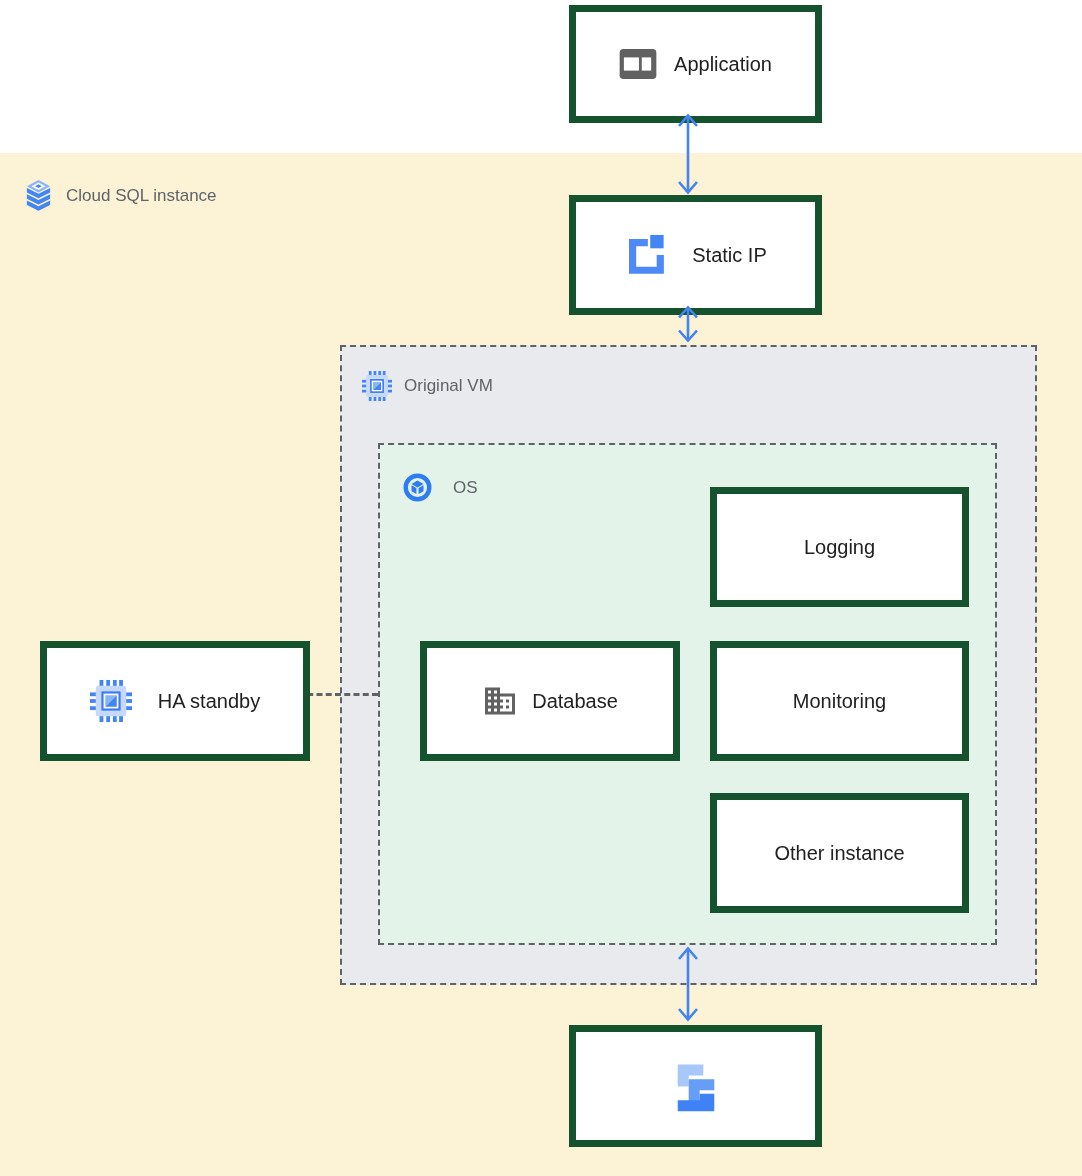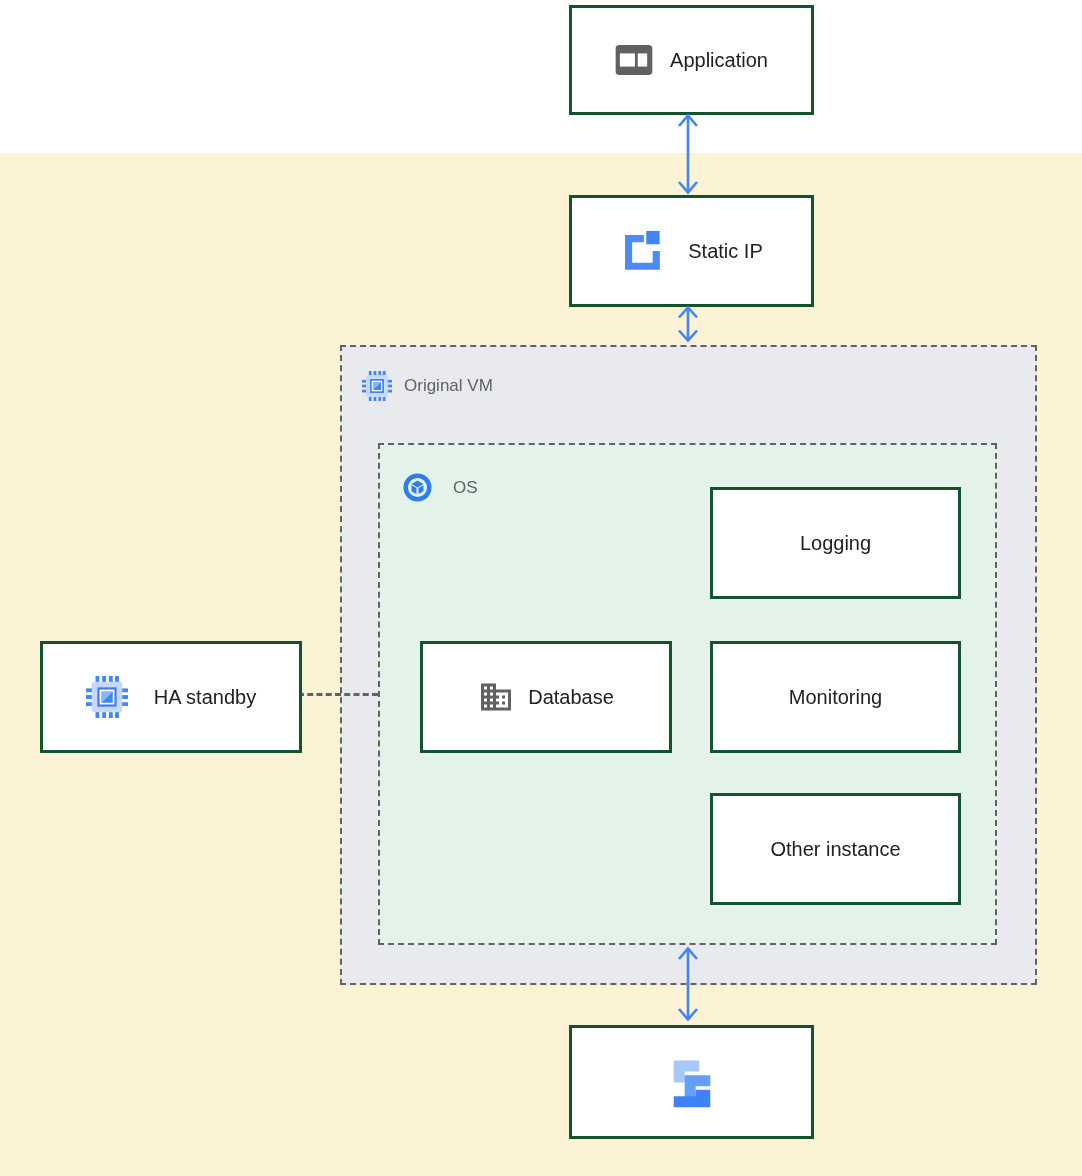--- a/index.html
+++ b/index.html
@@ -5,21 +5,21 @@
   html,body { margin:0; padding:0; background:#ffffff; font-family:"Liberation Sans", sans-serif; }
   .stage { position:relative; width:1082px; height:1176px; background:#ffffff; overflow:hidden; }
 
   .yellow-region { position:absolute; left:0; top:153px; width:1082px; height:1023px; background:#fcf3d6; }
 
   .vm-group { position:absolute; left:340px; top:345px; width:693px; height:636px;
               background:#e9eaee; border:2px dashed #5f6368; }
   .os-group { position:absolute; left:378px; top:443px; width:615px; height:498px;
               background:#e4f3ea; border:2px dashed #5f6368; }
 
-  .node { position:absolute; background:#ffffff; border:3px solid #14532d;
+  .node { position:absolute; background:#ffffff; border:7px solid #14532d;
           display:flex; align-items:center; justify-content:center;
           color:#212121; font-size:20px; }
   .node .lbl { white-space:nowrap; }
 
   .node-app        { left:569px; top:5px;    width:239px; height:104px; gap:17px; }
   .node-static-ip  { left:569px; top:195px;  width:239px; height:106px; gap:26px; }
   .node-logging    { left:710px; top:487px;  width:245px; height:106px; }
   .node-database   { left:420px; top:641px;  width:246px; height:106px; gap:14px; }
   .node-monitoring { left:710px; top:641px;  width:245px; height:106px; }
   .node-other      { left:710px; top:793px;  width:245px; height:106px; }
@@ -45,20 +45,31 @@
 
   .icn { display:block; flex:0 0 auto; }
 </style>
 </head>
 <body>
 
 <div class="stage">
 
   <div class="yellow-region"></div>
 
+  <div class="region-label label-cloudsql">
+    <svg class="icn" viewBox="0 0 32 38" width="29" height="34">
+      <polygon points="3,24 16,30.5 29,24 29,29 16,35.5 3,29" fill="#4285f4"></polygon>
+      <polygon points="3,17 16,23.5 29,17 29,22 16,28.5 3,22" fill="#4285f4"></polygon>
+      <polygon points="3,10 16,16.5 29,10 29,15 16,21.5 3,15" fill="#4285f4"></polygon>
+      <polygon points="16,1 29,8 16,15 3,8" fill="#8ab4f8"></polygon>
+      <polygon points="16,3.8 23.8,8 16,12.2 8.2,8" fill="#ffffff"></polygon>
+      <polygon points="16,6 19.7,8 16,10 12.3,8" fill="#4285f4"></polygon>
+    </svg>
+    <span>Cloud SQL instance</span>
+  </div>
 
   <div class="vm-group"></div>
 
   <div class="os-group"></div>
 
   <div class="region-label label-vm">
     <svg class="icn" viewBox="0 0 44 44" width="30" height="30">
       <g fill="#4285f4">
         <rect x="10" y="0" width="4" height="7"></rect>
           <rect x="17" y="0" width="4" height="7"></rect>

